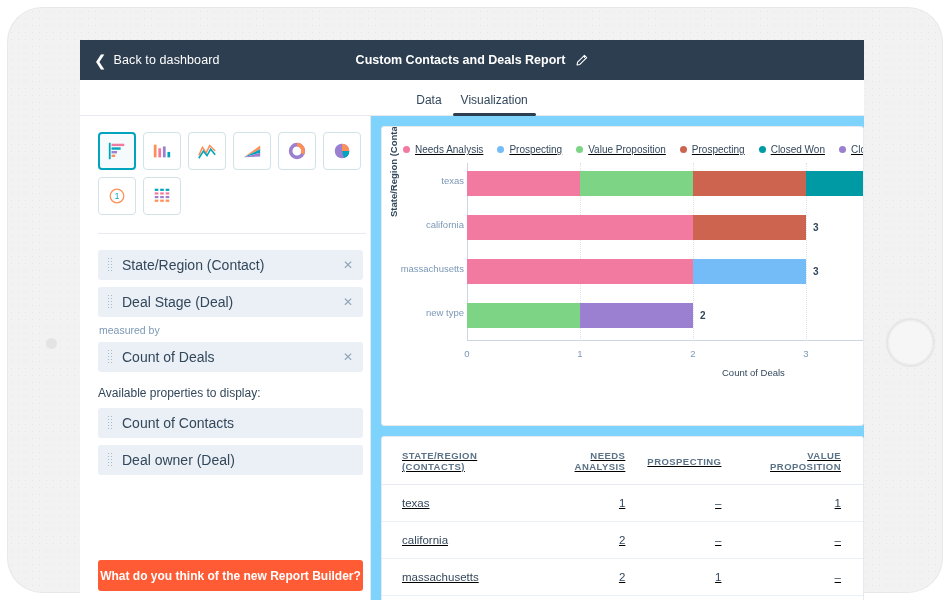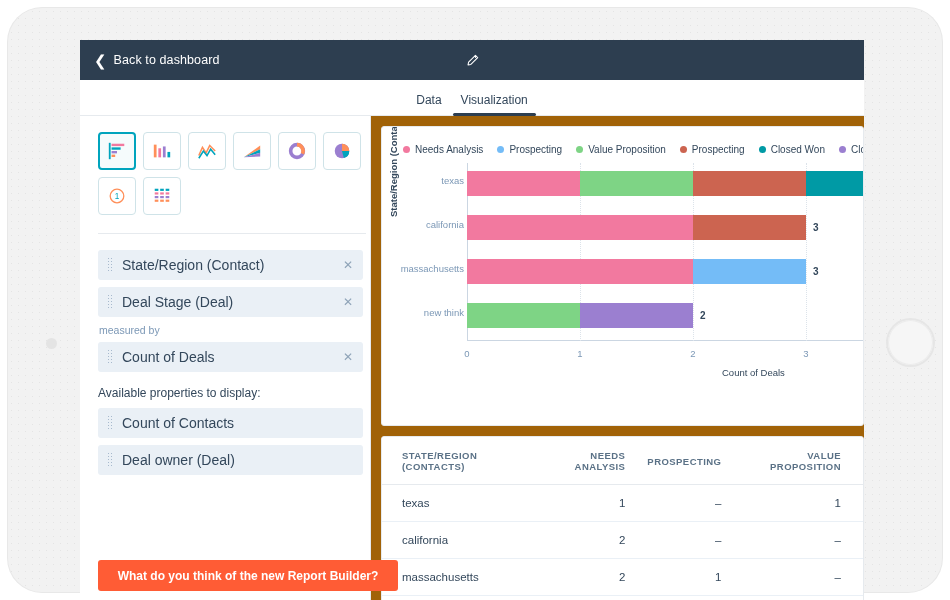--- a/index.html
+++ b/index.html
@@ -149,35 +149,36 @@
   .chip .chip-label {
     font-size: 14px; color: #33475b; margin-left: 10px;
   }
   .chip .chip-x {
     position: absolute; right: 10px;
     font-size: 12px; color: #8fa4b8; cursor: pointer;
   }
   #feedback-button {
     position: absolute;
     left: 18px; bottom: 9px;
-    width: 300px; height: 31px;
+    width: 265px; height: 31px;
     background: #ff5c35;
     color: #fff;
     border: none; border-radius: 3px;
     font-family: "Liberation Sans", sans-serif;
     font-size: 12px; font-weight: 700;
     cursor: pointer;
   }
 
   
   #main-area {
     flex: 1;
-    background: #a16207;
+    background: #7dd3fc;
     padding: 10px 0 0 10px;
     overflow: hidden;
+    text-decoration: underline;
   }
   .panel {
     background: #fff;
     border: 1px solid #e6eaee;
     border-radius: 3px;
   }
   #chart-panel {
     height: 300px; width: 100%;
     position: relative; overflow: hidden;
   }
@@ -275,20 +276,21 @@
 </div>
 
 <div id="app-window">
 
   <div id="app-header">
     <div id="back-to-dashboard">
       <span class="chev">❮</span>
       <span id="back-label">Back to dashboard</span>
     </div>
     <div id="header-title-wrap">
+      <span id="report-title">Custom Contacts and Deals Report</span>
       <span id="edit-pencil">
         <svg width="13" height="13" viewBox="0 0 16 16" aria-hidden="true">
           <path d="M11.6 1.6l2.8 2.8-8.4 8.4-3.5.7.7-3.5z" fill="none" stroke="#ffffff" stroke-width="1.3" stroke-linejoin="round"></path>
           <path d="M10.3 2.9l2.8 2.8" stroke="#ffffff" stroke-width="1.1"></path>
         </svg>
       </span>
     </div>
   </div>
 
   <div id="tab-bar">
@@ -471,21 +473,21 @@
               <div class="bar-total" style="left: 346px; top: 103px;">3</div>
               <div class="bar-row" style="top: 140px;">
                 <div class="bar-seg" style="left: 0px; width: 113px; background: rgb(126, 212, 133);"></div>
                 <div class="bar-seg" style="left: 113px; width: 113px; background: rgb(155, 127, 208);"></div>
               </div>
               <div class="bar-total" style="left: 233px; top: 147px;">2</div>
             </div>
         <div class="y-tick-label" style="left: 14px; top: 20px;">texas</div>
             <div class="y-tick-label" style="left: 14px; top: 64px;">california</div>
             <div class="y-tick-label" style="left: 14px; top: 108px;">massachusetts</div>
-            <div class="y-tick-label" style="left: 14px; top: 152px;">new think</div>
+            <div class="y-tick-label" style="left: 14px; top: 152px;">new type</div>
             <div class="x-tick-label" style="left: 85px; top: 193px;">0</div>
             <div class="x-tick-label" style="left: 198px; top: 193px;">1</div>
             <div class="x-tick-label" style="left: 311px; top: 193px;">2</div>
             <div class="x-tick-label" style="left: 424px; top: 193px;">3</div>
             <div id="x-axis-title" style="left: 340px; top: 212px;">Count of Deals</div>
           </div>
       </div>
 
       <div class="panel" id="table-panel">
         <table>

